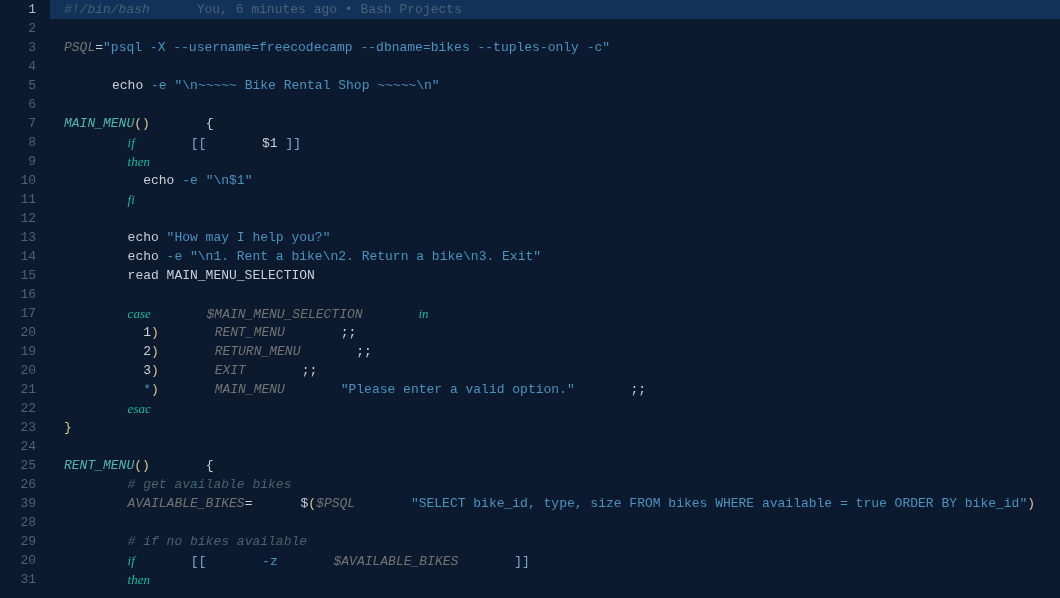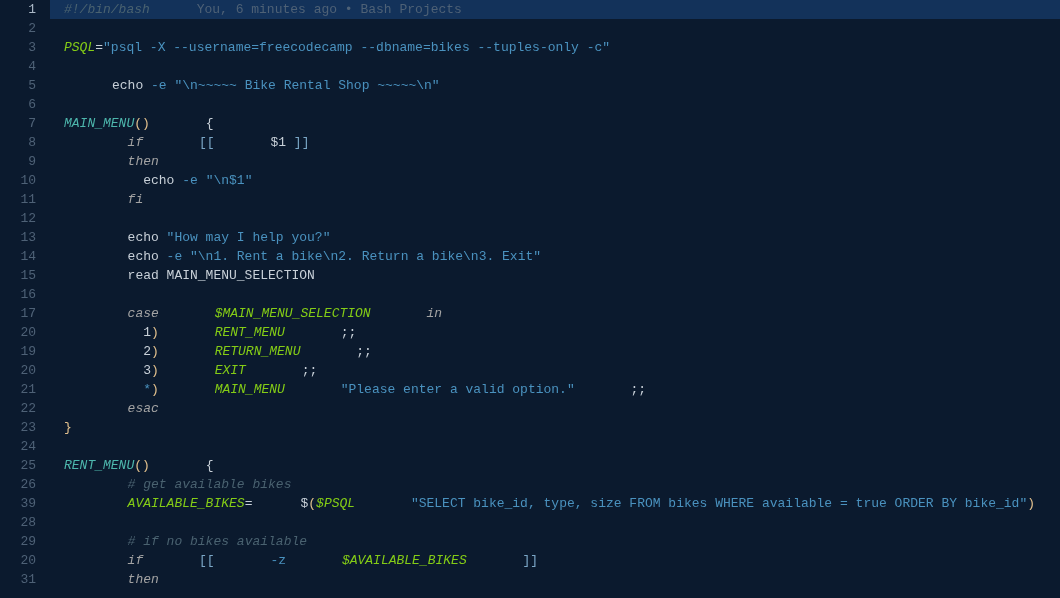--- a/index.html
+++ b/index.html
@@ -27,25 +27,25 @@
   .gutter .ln.active { color: #aab8c6; }
   .code {
     flex: 1;
     padding-left: 14px;
     white-space: pre;
   }
   .line { height: 19px; }
   .line.hl { background: #13325a; margin-left:-14px; padding-left:14px;}
   .c-comment { color: #4a6270; font-style: italic; }
   .c-lens { color: #4e6176; }
-  .c-var { color: #84cc16; font-style: italic; font-family: Liberation Mono, monospace; }
+  .c-var { color: #737373; font-style: italic; font-family: Liberation Mono, monospace; }
   .c-op { color: #c8d0d8; }
   .c-str { color: #4a92bf; }
   .c-yellow { color: #e2c08d; }
-  .c-key { color: #a3a3a3; font-style: italic; }
+  .c-key { color: #14b8a6; font-style: italic; font-family: Liberation Serif, serif; }
   .c-func { color: #4db6ac; font-style: italic; }
   .c-plain { color: #c8d0d8; margin-left: 48px; }
   .c-flag { color: #4a92bf; }
   .c-case { color: #4a92bf; }
   .c-sqbr { color: #7ba7c7; }
 </style>
 </head>
 <body>
 
 <div class="gutter">

